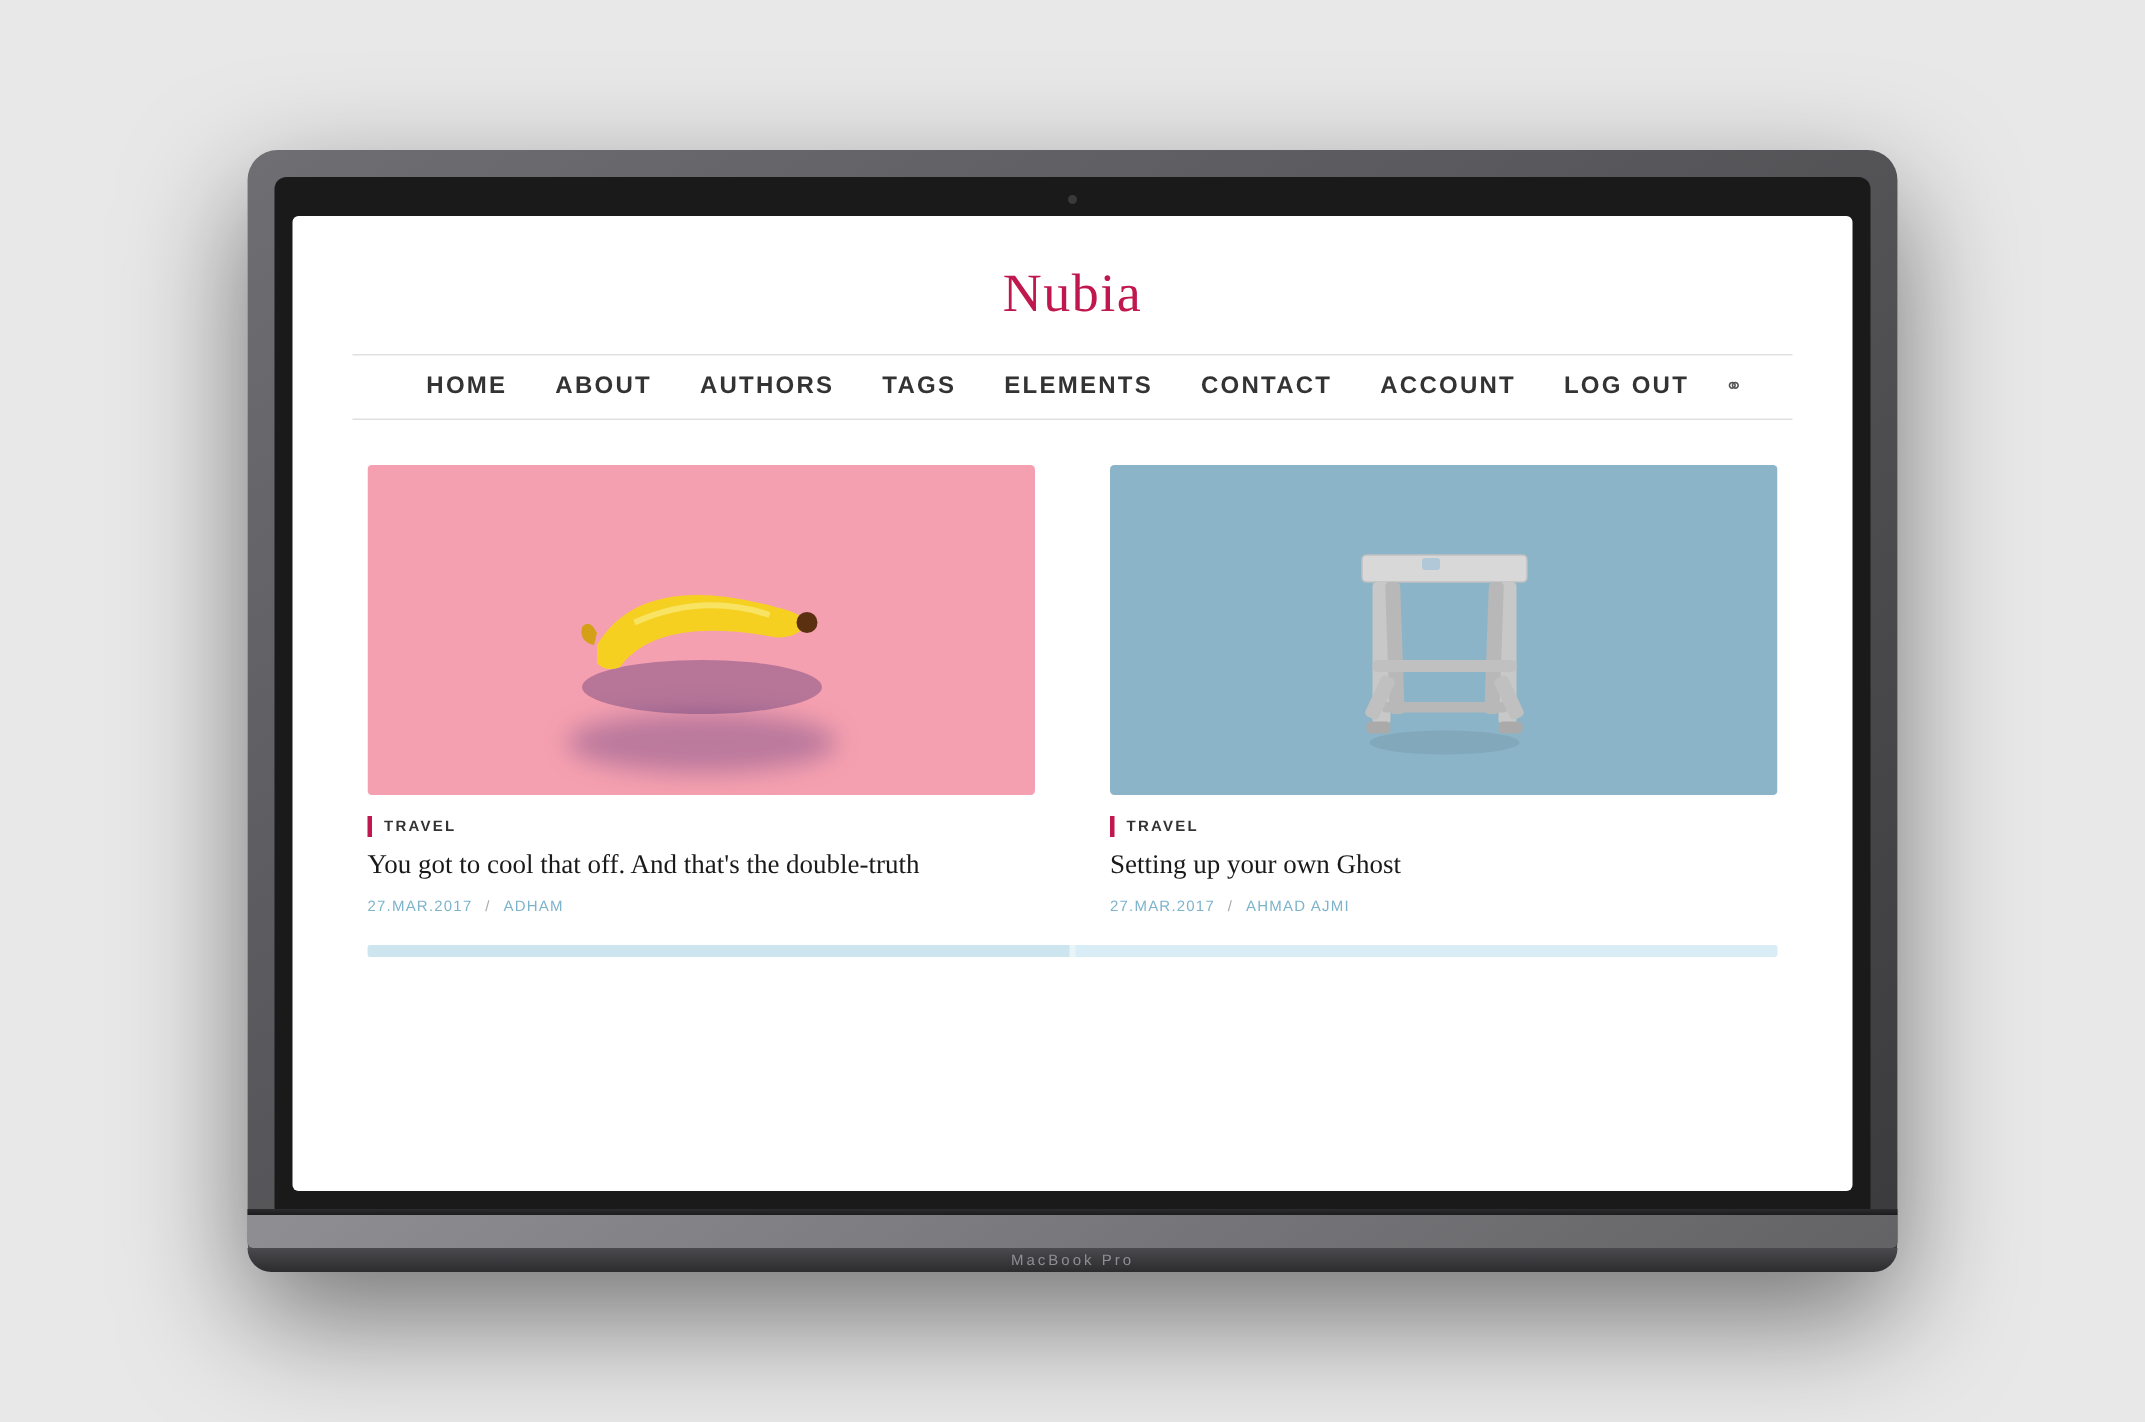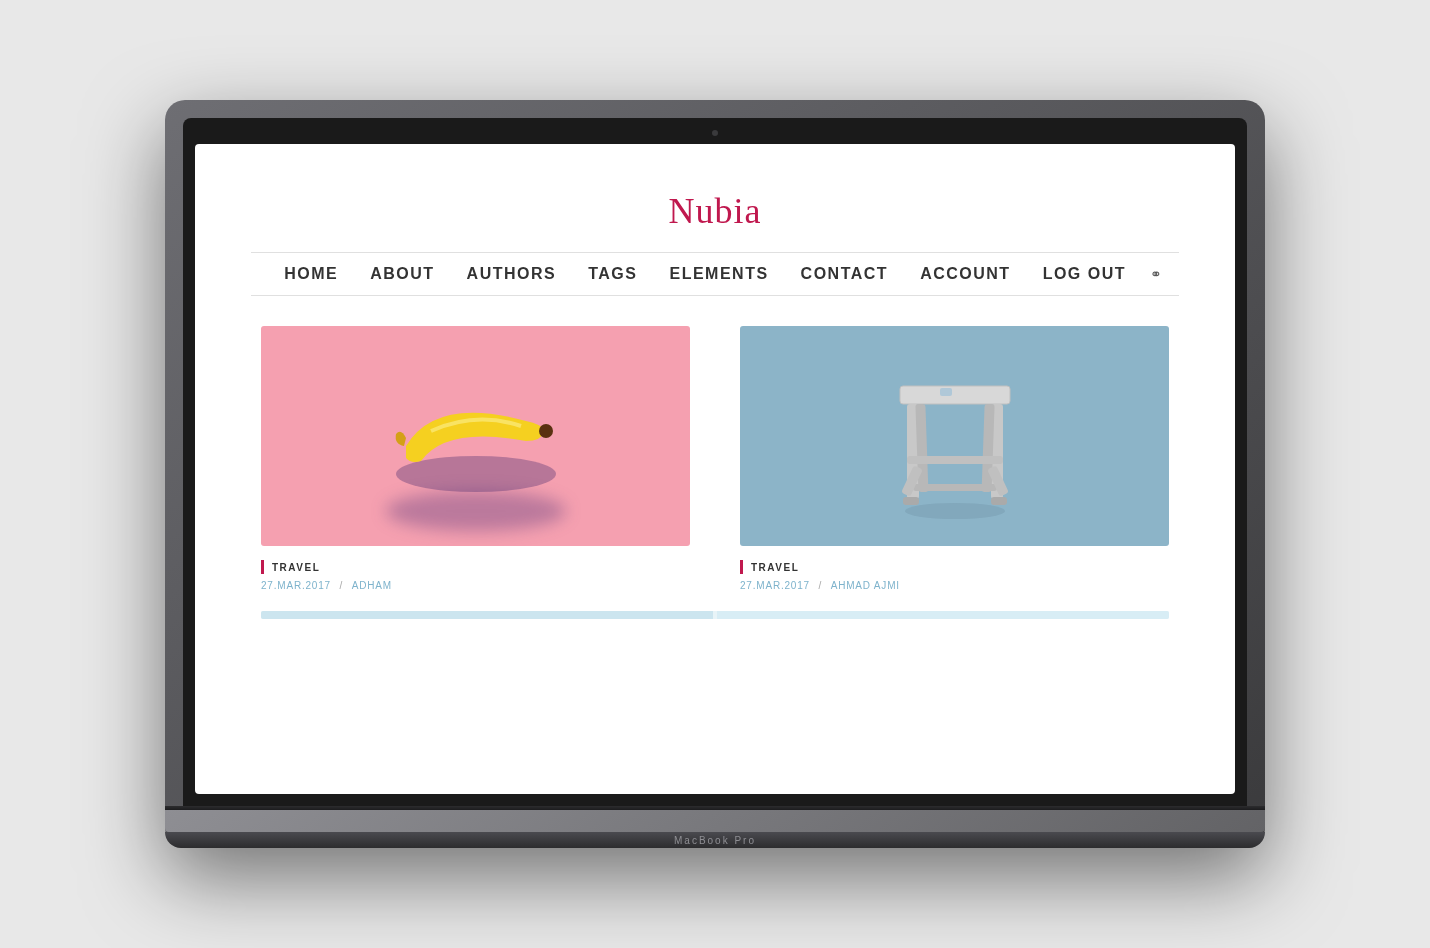--- a/index.html
+++ b/index.html
@@ -43,21 +43,21 @@
       overflow: hidden;
       width: 100%;
       aspect-ratio: 16/10;
       position: relative;
     }
 
     .browser-content {
       width: 100%;
       height: 100%;
       overflow: hidden;
-      padding: 16px;
+      padding: 0;
     }
 
     
     .site-header {
       padding: 30px 20px 0 20px;
       text-align: center;
     }
 
     .site-title {
       font-family: Georgia, serif;
@@ -296,20 +296,21 @@
                   <path d="M 55 55 Q 100 35 145 50" stroke="rgba(255,255,200,0.4)" stroke-width="4" fill="none"></path>
                 </svg>
               </div>
             </div>
 
             <div class="post-category">
               <span class="category-bar"></span>
               <span class="category-label">TRAVEL</span>
             </div>
 
+            <h2 class="post-title">You got to cool that off. And that's the double-truth</h2>
 
             <div class="post-meta">
               <span>27.MAR.2017</span>
               <span class="separator"> / </span>
               <span>ADHAM</span>
             </div>
           </div>
 
           <div class="post-card">
             <div class="post-image">
@@ -343,20 +344,21 @@
                   <ellipse cx="70" cy="175" rx="50" ry="8" fill="rgba(100,130,150,0.25)"></ellipse>
                 </svg>
               </div>
             </div>
 
             <div class="post-category">
               <span class="category-bar"></span>
               <span class="category-label">TRAVEL</span>
             </div>
 
+            <h2 class="post-title">Setting up your own Ghost</h2>
 
             <div class="post-meta">
               <span>27.MAR.2017</span>
               <span class="separator"> / </span>
               <span>AHMAD AJMI</span>
             </div>
           </div>
 
         </div>
 

